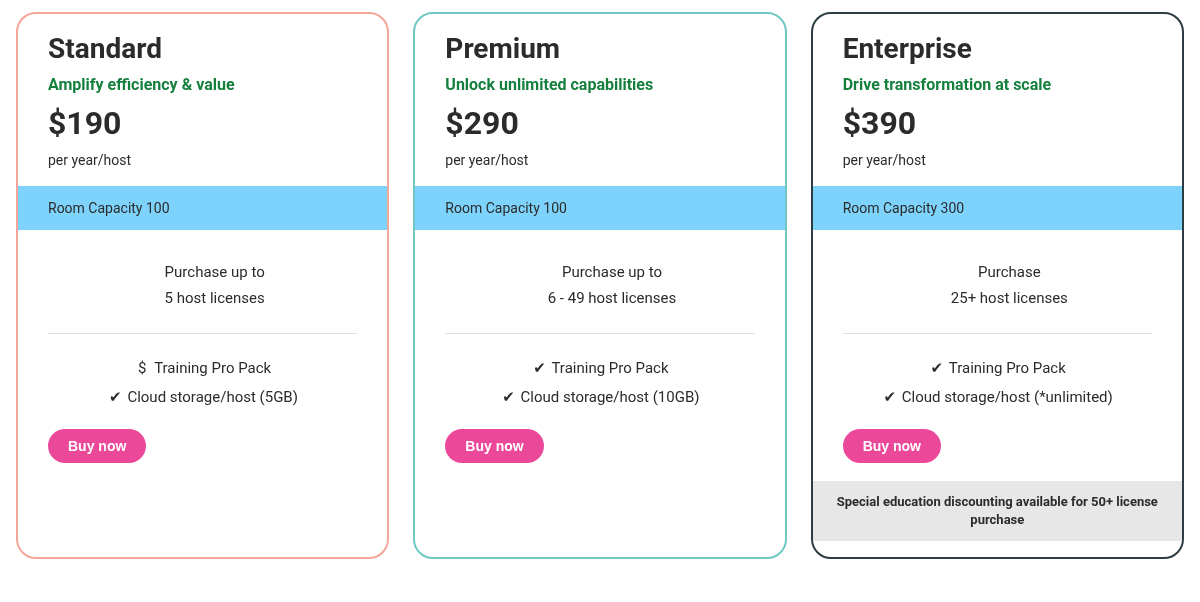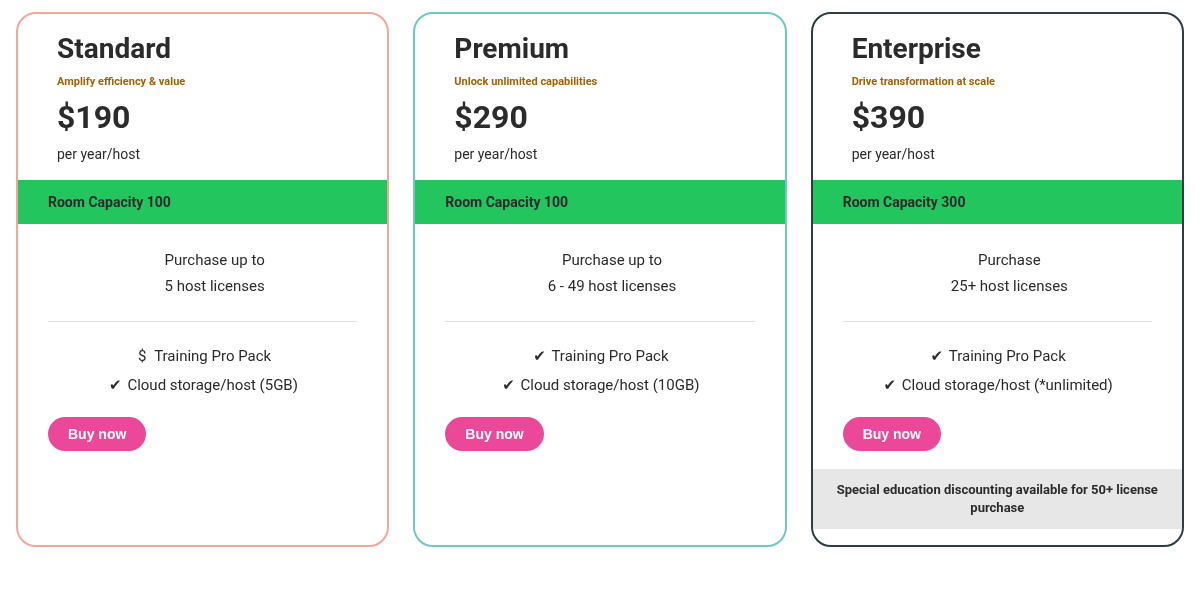--- a/index.html
+++ b/index.html
@@ -25,52 +25,52 @@
       flex-direction: column;
       background: #fff;
       min-width: 0;
       padding-top: 18px;
       padding-bottom: 16px;
     }
     .card-standard { border-color: #f5a69a; }
     .card-premium  { border-color: #6fc9c2; }
     .card-enterprise { border-color: #2c3e44; }
 
-    .section-pad { padding-left: 16px; padding-right: 30px; margin-left: 23px; }
+    .section-pad { padding-left: 30px; padding-right: 30px; }
 
     .title {
       font-size: 28px;
       font-weight: 700;
       color: #2b2b2b;
       margin-bottom: 10px;
     }
     .tagline {
-      font-size: 11px;
-      font-weight: 700;
-      color: #a16207;
+      font-size: 16px;
+      font-weight: 700;
+      color: #15803d;
       margin-bottom: 10px;
     }
     .price {
       font-size: 32px;
       font-weight: 700;
       color: #2b2b2b;
       margin-bottom: 10px;
     }
     .unit {
       font-size: 14px;
       color: #2b2b2b;
       margin-bottom: 18px;
     }
     .capacity-band {
-      background: #22c55e;
-      font-weight: 700;
+      background: #7dd3fc;
+      font-weight: 400;
       font-size: 14px;
       color: #2b2b2b;
       padding: 14px 30px;
-      margin-bottom: 24px;
+      margin-bottom: 30px;
     }
     .purchase-block {
       text-align: center;
       font-size: 15px;
       color: #2b2b2b;
       line-height: 1.7;
       padding: 0 30px 22px 30px;
       margin-left: 24px;
     }
     .divider {

